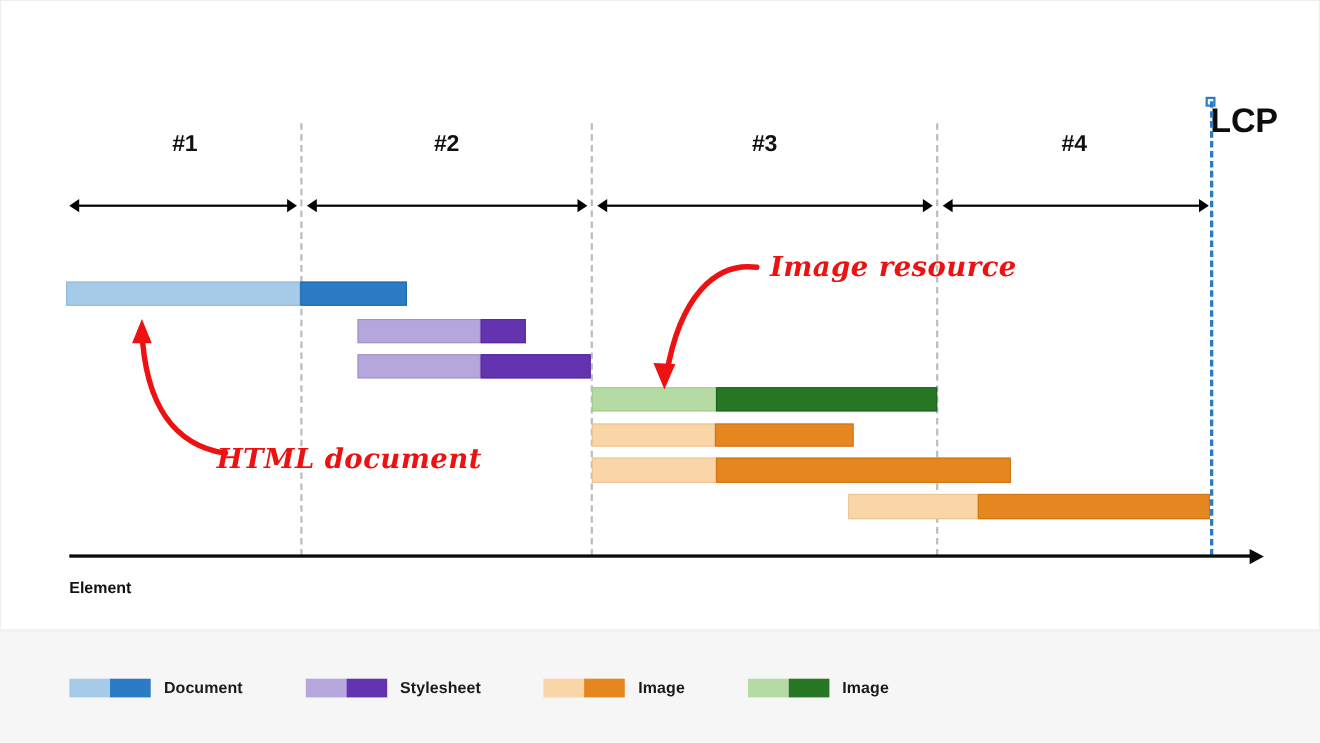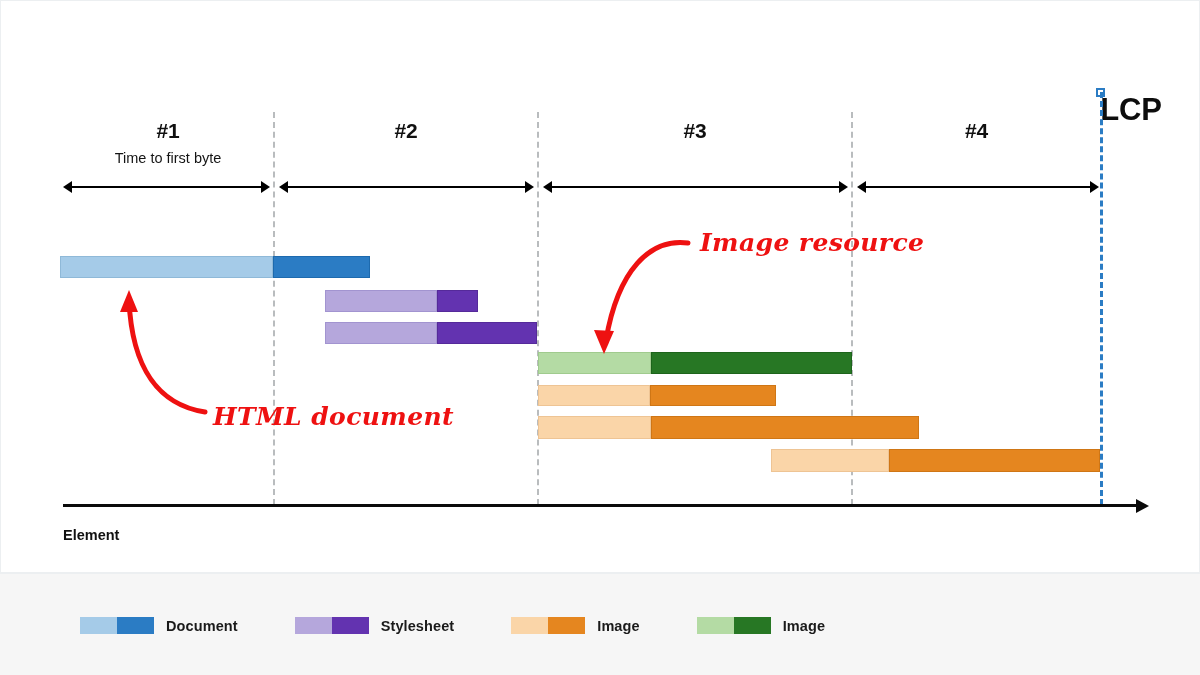--- a/index.html
+++ b/index.html
@@ -43,21 +43,20 @@
     background: #f6f6f6;
     border-top: 1px solid #eceff1;
     box-sizing: border-box;
   }
   .legend-row {
     position: absolute;
     left: 63px;
     top: 43px;
     display: flex;
     align-items: center;
-    margin-left: 17px;
   }
   .legend-item {
     display: flex;
     align-items: center;
     margin-right: 57px;
   }
   .legend-swatch {
     display: flex;
     width: 74px;
     height: 17px;
@@ -218,21 +217,20 @@
   <div class="lcp-label" style="left:1131px; top:46px;margin-top:46px;">LCP</div>
   <div class="lcp-marker" style="left:1096px; top:88px;"></div>
   <div class="lcp-line" style="left:1100px;"></div>
 
   <div class="divider" style="left:273px;"></div>
   <div class="divider" style="left:537px;"></div>
   <div class="divider" style="left:851px;"></div>
 
   <div class="phase" style="left:63px; width:210px;">
     <div class="phase-num">#1</div>
-    <div class="phase-name">Time to first byte</div>
   </div>
   <div class="phase" style="left:275px; width:262px;">
     <div class="phase-num">#2</div>
   </div>
   <div class="phase" style="left:539px; width:312px;">
     <div class="phase-num">#3</div>
   </div>
   <div class="phase" style="left:853px; width:247px;">
     <div class="phase-num">#4</div>
   </div>
@@ -295,21 +293,21 @@
 
   <svg class="anno-svg" style="left:0; top:0; width:1200px; height:573px;">
 
     <path d="M 205,412 C 160,405 132,370 129,300" fill="none" stroke="#ee1111" stroke-width="5" stroke-linecap="round"></path>
     <path d="M 129,290 L 120,312 L 138,312 Z" fill="#ee1111"></path>
 
     <path d="M 688,243 C 650,238 618,270 606,340" fill="none" stroke="#ee1111" stroke-width="5" stroke-linecap="round"></path>
     <path d="M 604,354 L 594,330 L 614,331 Z" fill="#ee1111"></path>
   </svg>
 
-  <div class="annotation" style="left:213px; top:402px;">HTML document</div>
+  <div class="annotation" style="left:197px; top:402px;">HTML document</div>
   <div class="annotation" style="left:700px; top:228px;">Image resource</div>
 
   <div class="axis-line"></div>
   <div class="axis-head"></div>
   <div class="axis-label">Element</div>
 
   <div class="legend-strip">
     <div class="legend-row">
 
       <div class="legend-item">

